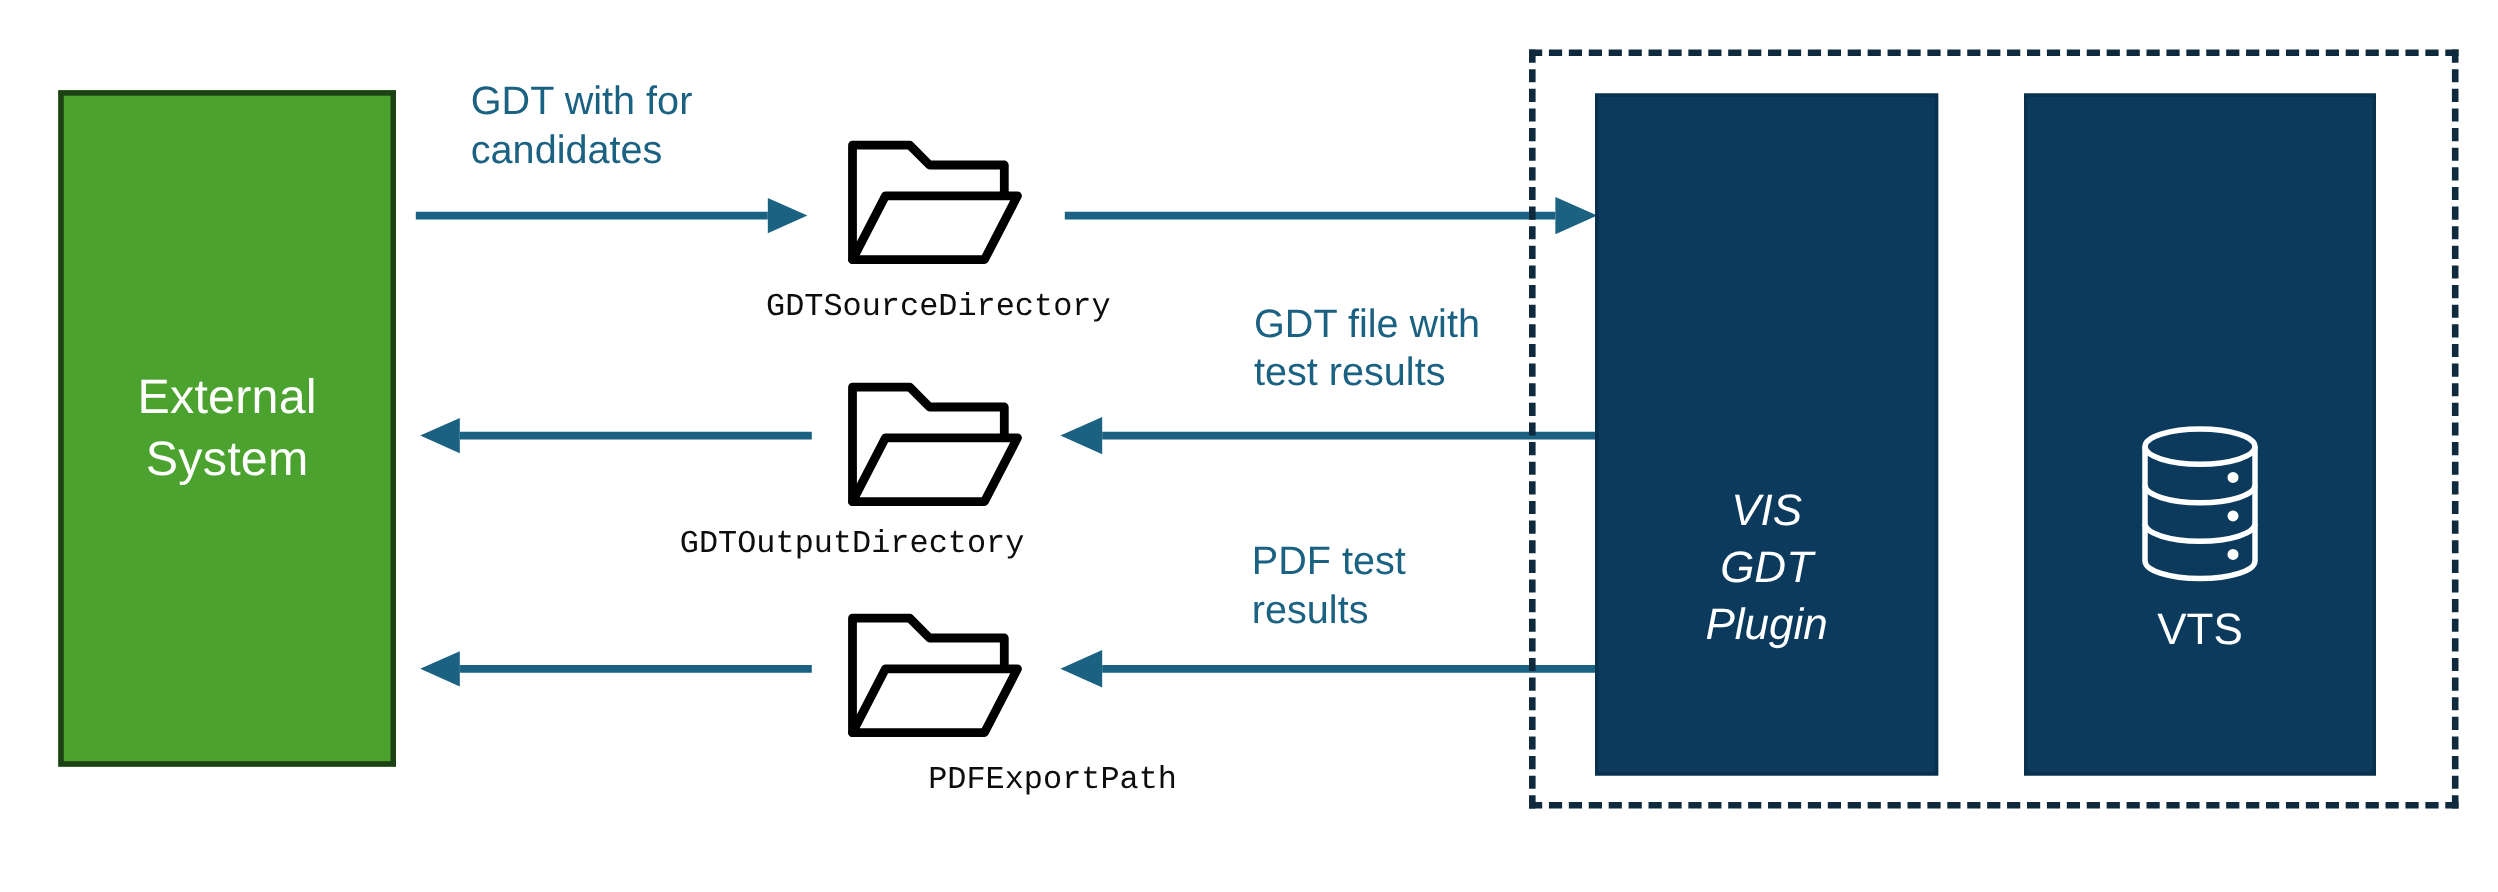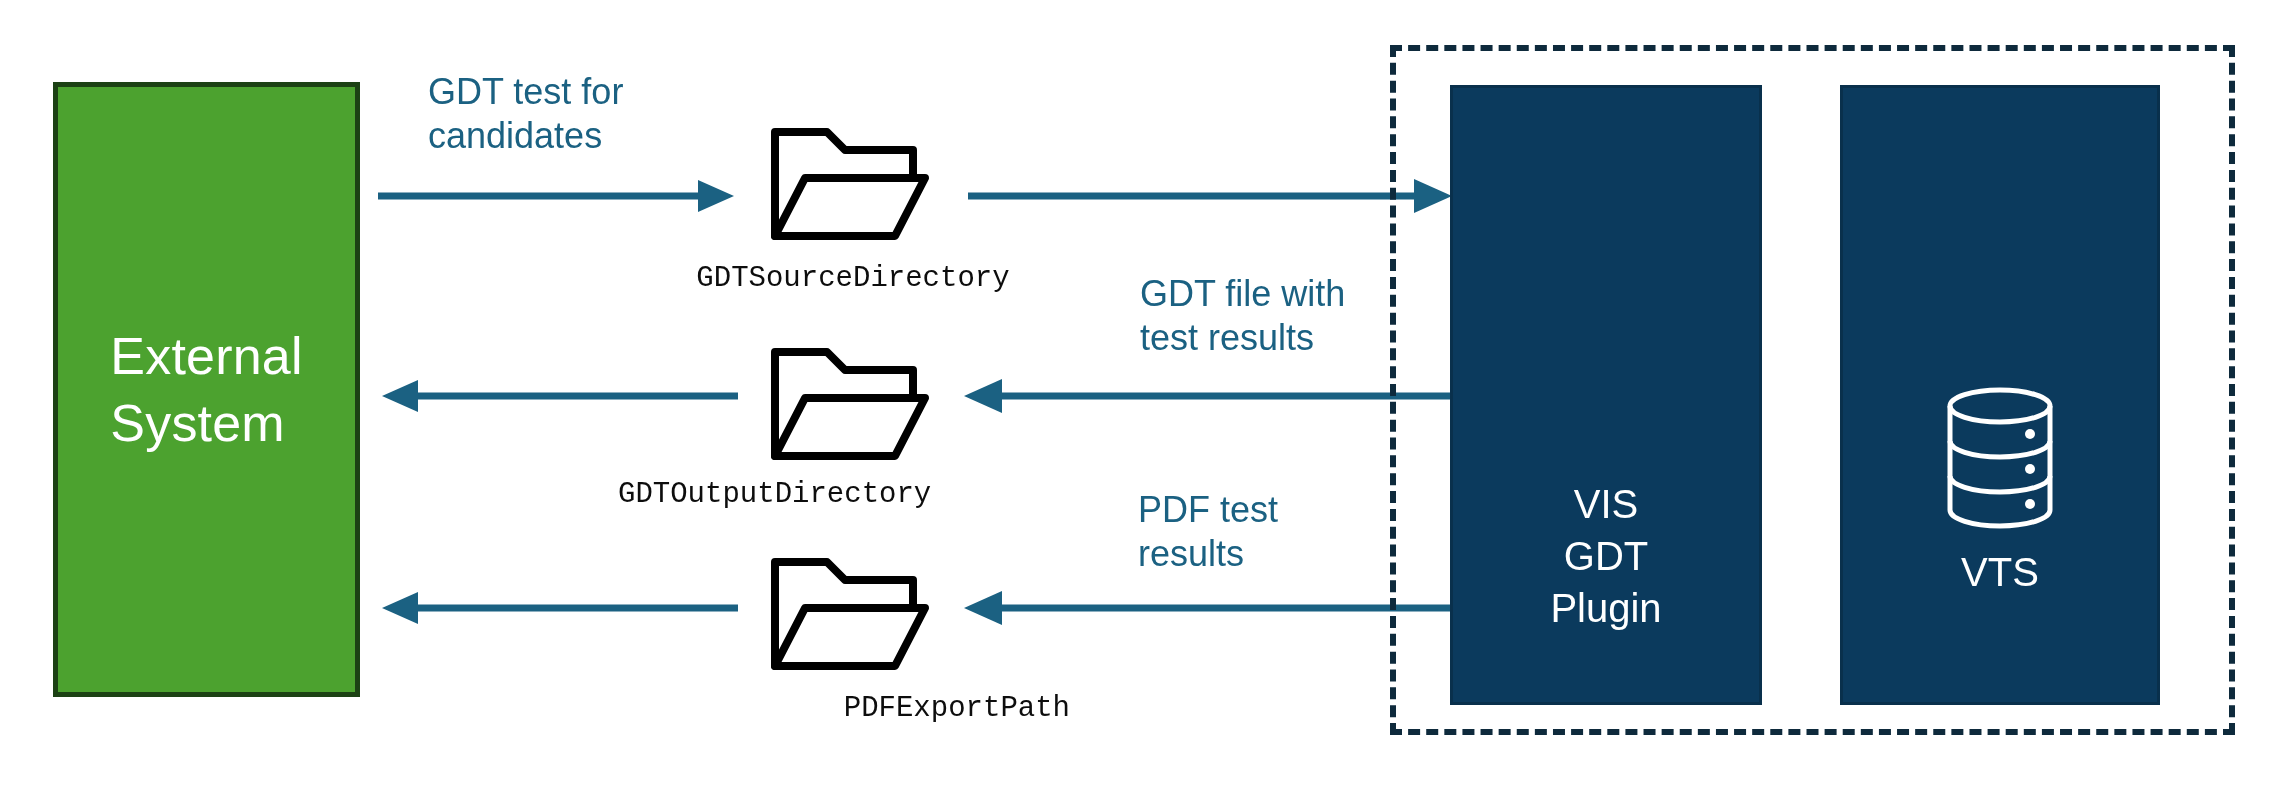--- a/index.html
+++ b/index.html
@@ -27,23 +27,23 @@
     height: 615px;
     background: #4CA22F;
     border: 5px solid #1C4114;
     box-sizing: border-box;
     display: flex;
     align-items: center;
     justify-content: center;
   }
   #external-system-label {
     color: #ffffff;
-    font-size: 52px;
+    font-size: 44px;
     line-height: 1.28;
-    text-align: left;
+    text-align: center;
     white-space: pre-line;
     letter-spacing: 0.2px;
   }
 
   
   .folder-icon { width: 172px; height: 122px; }
   .folder-caption {
     font-family: "Liberation Mono", "DejaVu Sans Mono", monospace;
     font-size: 29px;
     color: #0d0d0d;
@@ -90,21 +90,22 @@
     text-align: center;
     white-space: pre-line;
   }
   #vis-gdt-plugin-box {
     left: 1450px;
     top: 85px;
     width: 312px;
     height: 620px;
   }
   #vis-gdt-plugin-label {
-    margin-bottom: 68px;
+    margin-bottom: 108px;
+    font-style: italic;
   }
   #vts-box {
     left: 1840px;
     top: 85px;
     width: 320px;
     height: 620px;
   }
   #vts-label {
     margin-bottom: 104px;
   }
@@ -171,21 +172,21 @@
   <div class="abs folder-caption" style="left:618px; top:478px; width:470px; ">GDTOutputDirectory</div>
 
   <div class="abs" style="left:765px; top:552px;">
     <svg class="folder-icon" viewBox="0 0 172 122">
       <path d="M10 114 L10 10 L62 10 L80 28 L148 28 L148 62" fill="none" stroke="#000000" stroke-width="8" stroke-linejoin="round" stroke-linecap="round"></path>
       <path d="M10 114 L40 56 L160 56 L130 114 Z" fill="#ffffff" stroke="#000000" stroke-width="8" stroke-linejoin="round" stroke-linecap="round"></path>
     </svg>
   </div>
   <div class="abs folder-caption" style="left:600px; top:692px; width:470px; text-align:right;">PDFExportPath</div>
 
-  <div class="abs flow-label" style="left:428px; top:70px; width:300px;">GDT test for
+  <div class="abs flow-label" style="left:428px; top:70px; width:300px;">GDT with for
 candidates</div>
 
   <div class="abs flow-label" style="left:1138px; top:488px; width:300px;">PDF test
 results</div>
 
   <div class="abs flow-label" style="left:1140px; top:272px; width:300px;">GDT file with
 test results</div>
 
   <div class="abs" id="system-boundary"></div>
 

